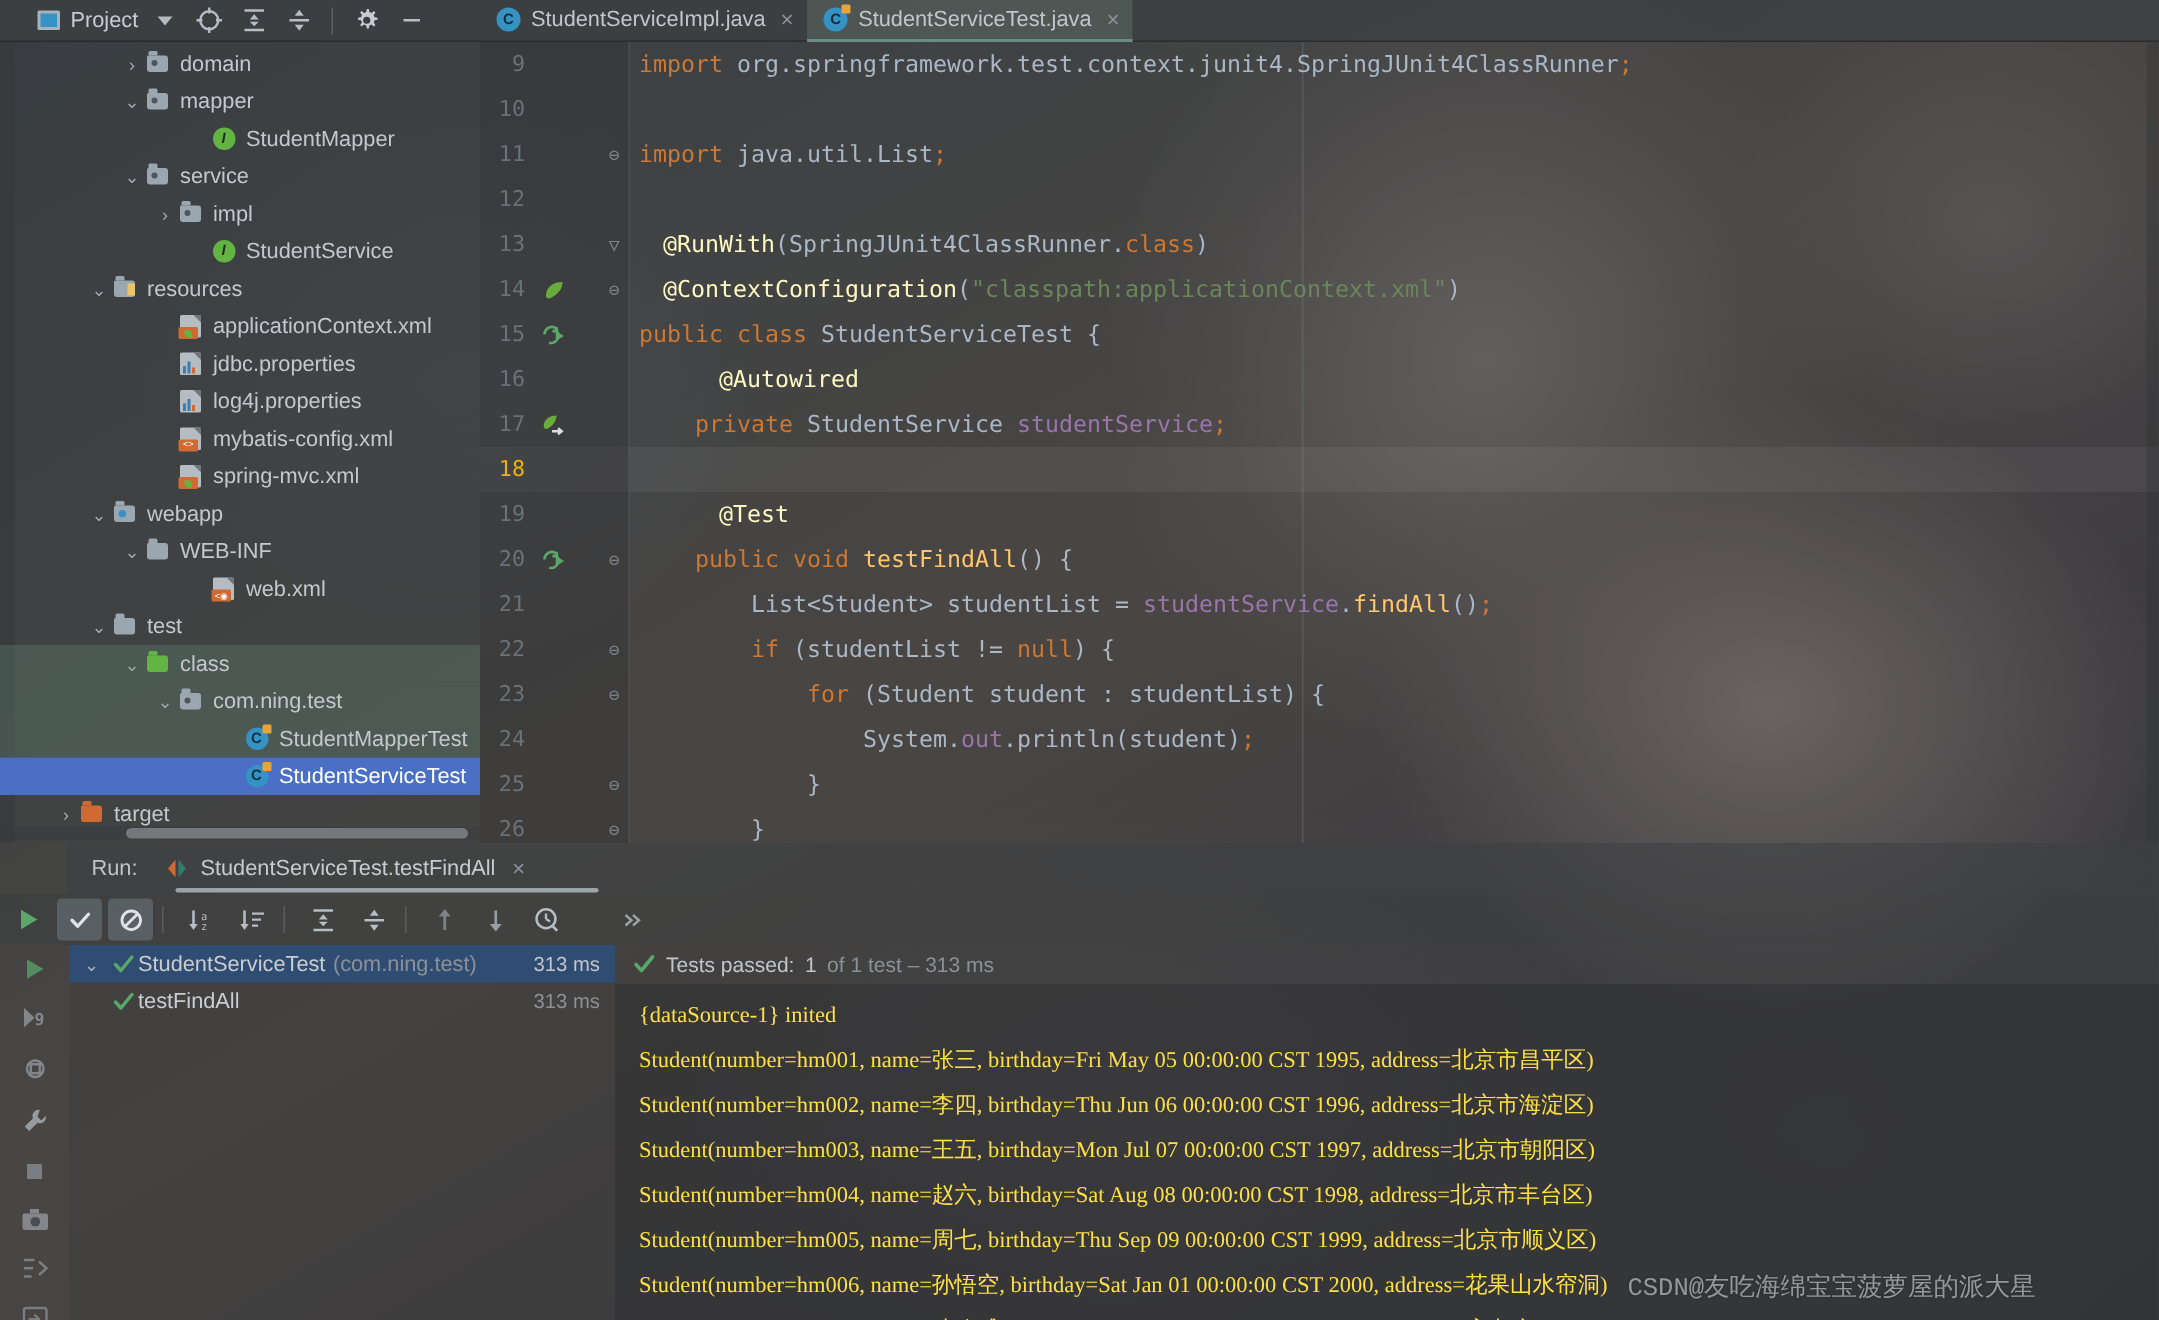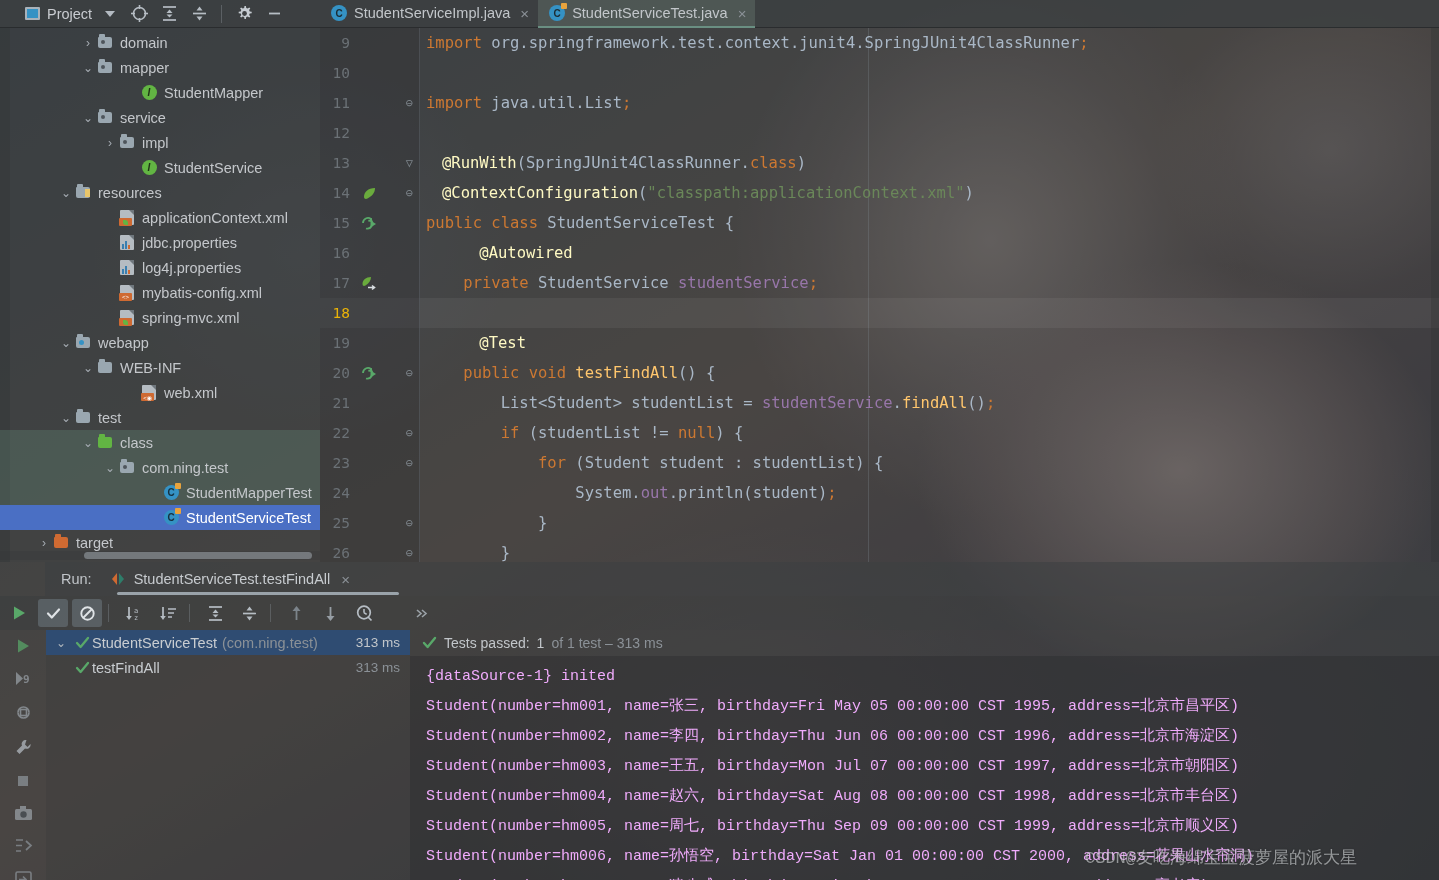--- a/index.html
+++ b/index.html
@@ -202,22 +202,22 @@
     display: flex; align-items: center; gap: 7px; padding-left: 12px;
     background: rgba(56,59,61,0.35); font-size: 14px;
   }
   #console-status .lbl { color: #c2c6ca; }
   #console-status .n1 { color: #c2c6ca; }
   #console-status .dim { color: #8b9197; }
 
   #console {
     position: absolute; left: 410px; top: 94px; width: 1029px; height: 224px;
     background: rgba(43,46,48,0.55);
-    font-family: Liberation Mono, monospace; font-size: 15px;
-    color: #f0abfc; padding: 6px 0 0 16px; overflow: hidden;
+    font-family: Liberation Serif, serif; font-size: 15px;
+    color: #fde047; padding: 6px 0 0 16px; overflow: hidden;
   }
   .cline { height: 30px; line-height: 30px; white-space: pre; }
 
   #watermark {
     position: absolute; left: 1085px; top: 846px; z-index: 30;
     color: rgba(235,238,241,0.55); font-size: 17px;
     font-family: Liberation Mono, monospace; white-space: nowrap;
     text-shadow: 0 0 2px rgba(0,0,0,0.3);
   }
 

